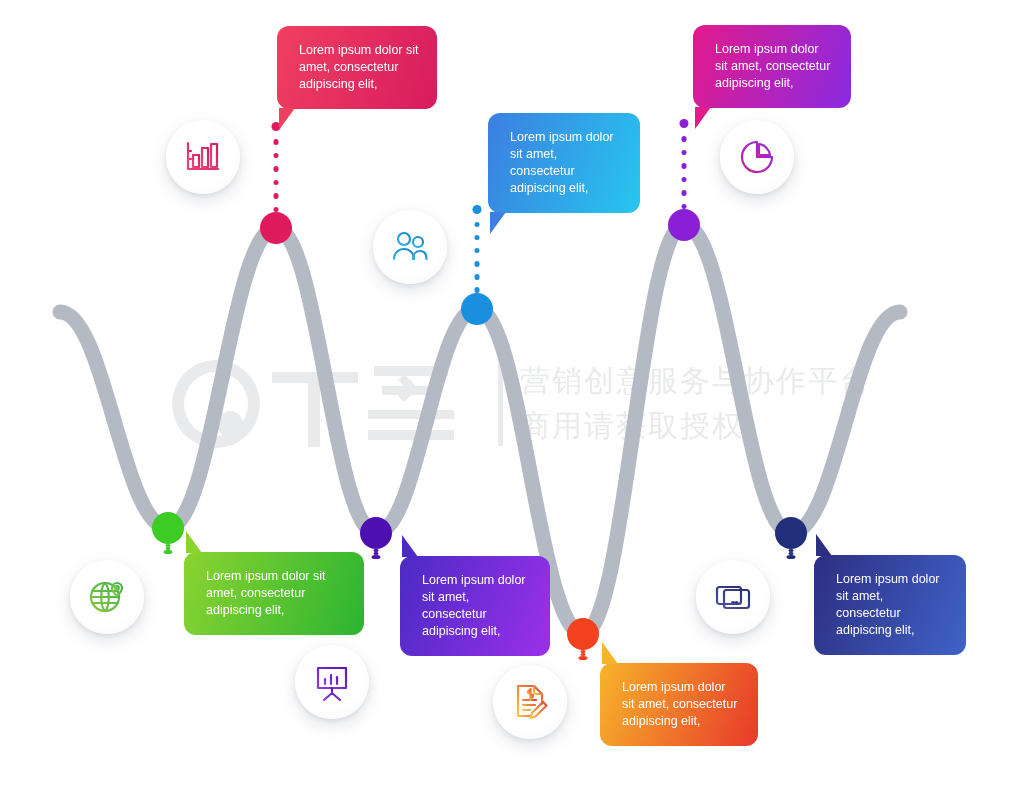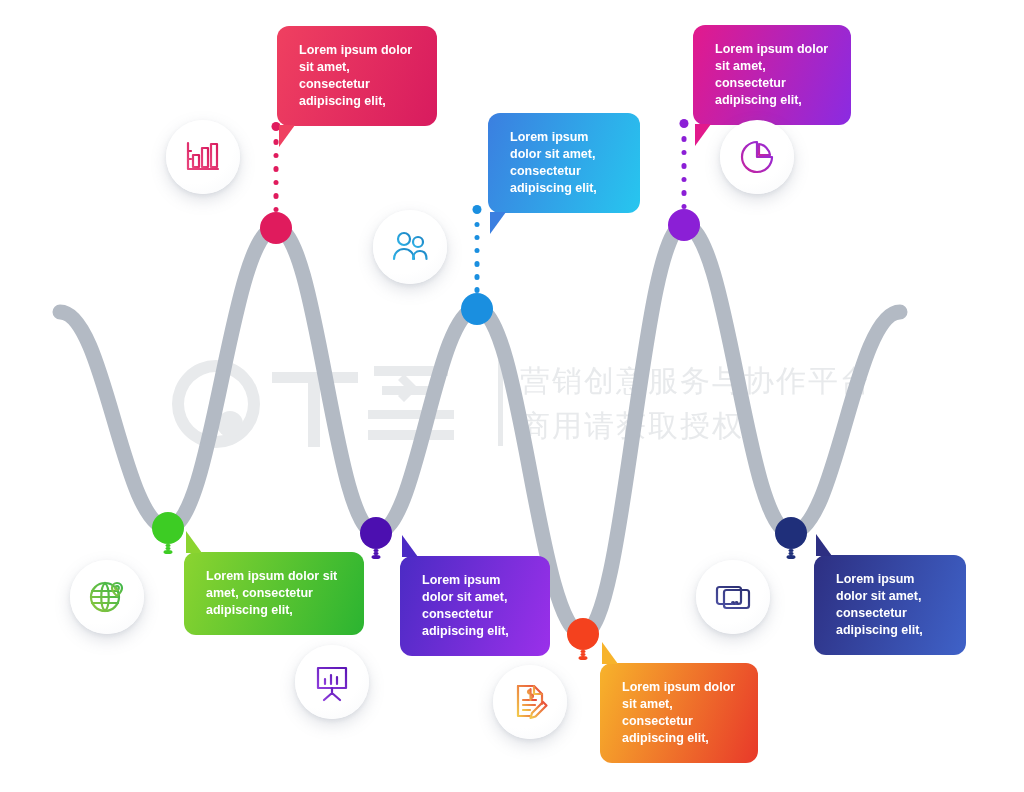--- a/index.html
+++ b/index.html
@@ -27,21 +27,21 @@
   .node{position:absolute;border-radius:50%;transform:translate(-50%,-50%);}
 
   
   .dots{position:absolute;transform:translateX(-50%);display:flex;flex-direction:column;align-items:center;}
   .dots .d{border-radius:50%;}
 
   
   .bubble{position:absolute;border-radius:12px;color:#ffffff;
           font-size:12.5px;line-height:17px;padding:16px 18px 16px 22px;
           box-sizing:border-box;}
-  .bubble .txt{display:block;font-weight:bold;}
+  .bubble .txt{display:block;}
   .tail{position:absolute;width:0;height:0;}
 
   
   .disc{position:absolute;width:74px;height:74px;border-radius:50%;
         background:radial-gradient(circle at 38% 32%, #ffffff 0%, #ffffff 58%, #f7f8fa 100%);
         box-shadow:0 6px 16px rgba(110,120,140,.22), 0 2px 4px rgba(110,120,140,.12);
         display:flex;align-items:center;justify-content:center;
         transform:translate(-50%,-50%);}
   .disc svg{display:block;}
 </style>

